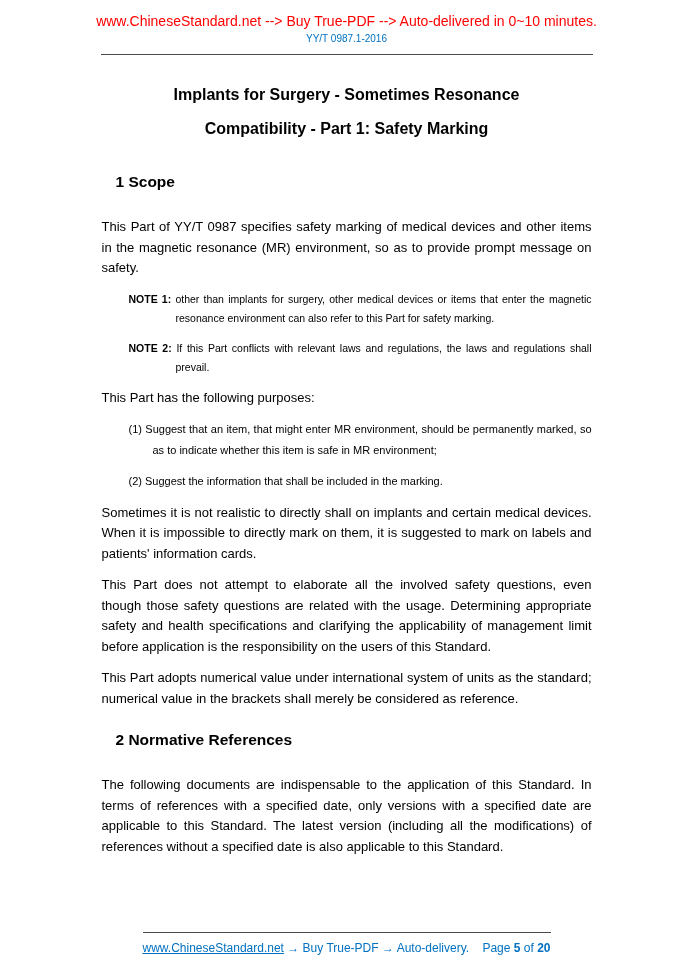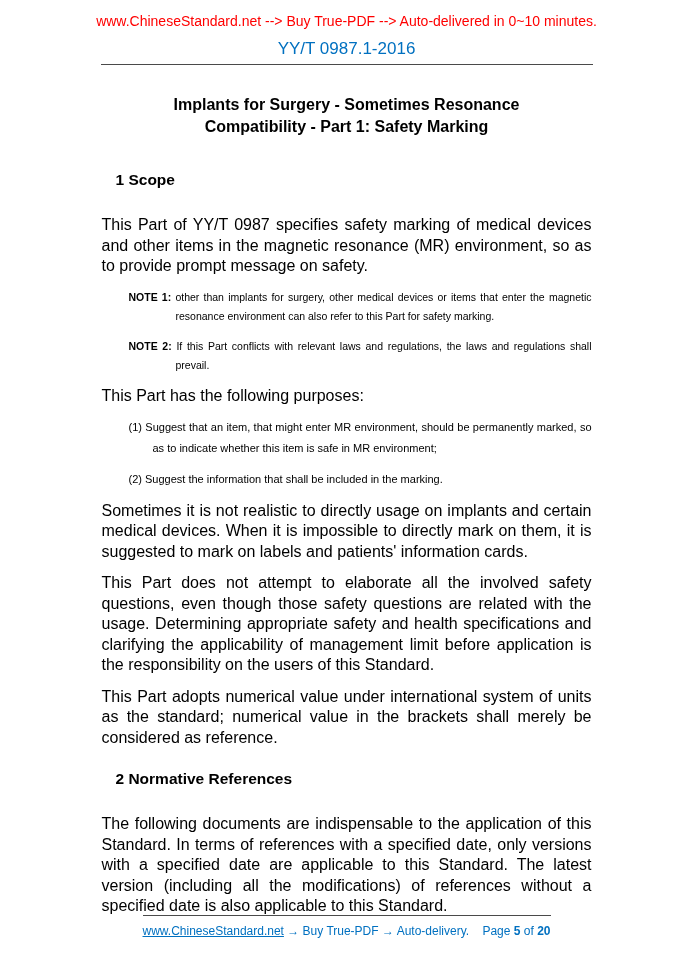--- a/index.html
+++ b/index.html
@@ -19,24 +19,24 @@
   }
   .banner {
     padding-top: 13px;
     text-align: center;
     color: var(--banner-red, #ff0000);
     font-size: 14px;
     line-height: 17px;
     cursor: pointer;
   }
   .doc-code {
-    margin-top: 12px;
+    margin-top: 2px;
     text-align: center;
     color: var(--link-blue, #0070c0);
-    font-size: 17px;
+    font-size: 10px;
     line-height: 14px;
   }
   .rule {
     border: 0;
     border-top: 1px solid var(--rule-gray, #4a4a4a);
     margin: 0;
   }
   .header-rule {
     width: 492px;
     margin: 8px auto 0;
@@ -49,31 +49,31 @@
     margin: 30px 0 34px;
     text-align: center;
     font-weight: bold;
     font-size: 16px;
   }
   .title-line {
     display: block;
     line-height: 20px;
   }
   .title-line + .title-line {
-    margin-top: 2px;
+    margin-top: 14px;
   }
   .section-heading {
     margin: 22px 14px 26px;
     font-size: 15.5px;
     font-weight: bold;
     line-height: 18px;
   }
   .para {
     margin: 0 0 11px;
-    font-size: 16px;
+    font-size: 13px;
     line-height: 20.5px;
     text-align: justify;
   }
   .note {
     margin: 0 0 11px 27px;
     padding-left: 47px;
     text-indent: -47px;
     font-size: 10.5px;
     line-height: 19px;
     text-align: justify;
@@ -91,21 +91,21 @@
   }
   .ref-entry {
     margin: 0 0 11px 27px;
     font-size: 11px;
     line-height: 20.5px;
   }
   .footer {
     position: absolute;
     left: 101px;
     right: 101px;
-    bottom: 42px;
+    bottom: 25px;
   }
   .footer-rule {
     border-top: 1px solid var(--rule-gray, #4a4a4a);
     margin-bottom: 8px;
   }
   .footer-row {
     display: flex;
     justify-content: space-between;
     align-items: baseline;
     font-size: 12px;
@@ -148,21 +148,21 @@
     <p class="note"><span class="note-label">NOTE 1:</span> <span class="note-text">other than implants for surgery, other medical devices or items that enter the magnetic resonance environment can also refer to this Part for safety marking.</span></p>
 
     <p class="note"><span class="note-label">NOTE 2:</span> <span class="note-text">If this Part conflicts with relevant laws and regulations, the laws and regulations shall prevail.</span></p>
 
     <p class="para">This Part has the following purposes:</p>
 
     <p class="list-item">(1) Suggest that an item, that might enter MR environment, should be permanently marked, so as to indicate whether this item is safe in MR environment;</p>
 
     <p class="list-item">(2) Suggest the information that shall be included in the marking.</p>
 
-    <p class="para">Sometimes it is not realistic to directly usage on implants and certain medical devices. When it is impossible to directly mark on them, it is suggested to mark on labels and patients' information cards.</p>
+    <p class="para">Sometimes it is not realistic to directly shall on implants and certain medical devices. When it is impossible to directly mark on them, it is suggested to mark on labels and patients' information cards.</p>
 
 
     <p class="para">This Part does not attempt to elaborate all the involved safety questions, even though those safety questions are related with the usage. Determining appropriate safety and health specifications and clarifying the applicability of management limit before application is the responsibility on the users of this Standard.</p>
 
     <p class="para">This Part adopts numerical value under international system of units as the standard; numerical value in the brackets shall merely be considered as reference.</p>
 
     <h2 class="section-heading">2 Normative References</h2>
 
     <p class="para">The following documents are indispensable to the application of this Standard. In terms of references with a specified date, only versions with a specified date are applicable to this Standard. The latest version (including all the modifications) of references without a specified date is also applicable to this Standard.</p>
 

